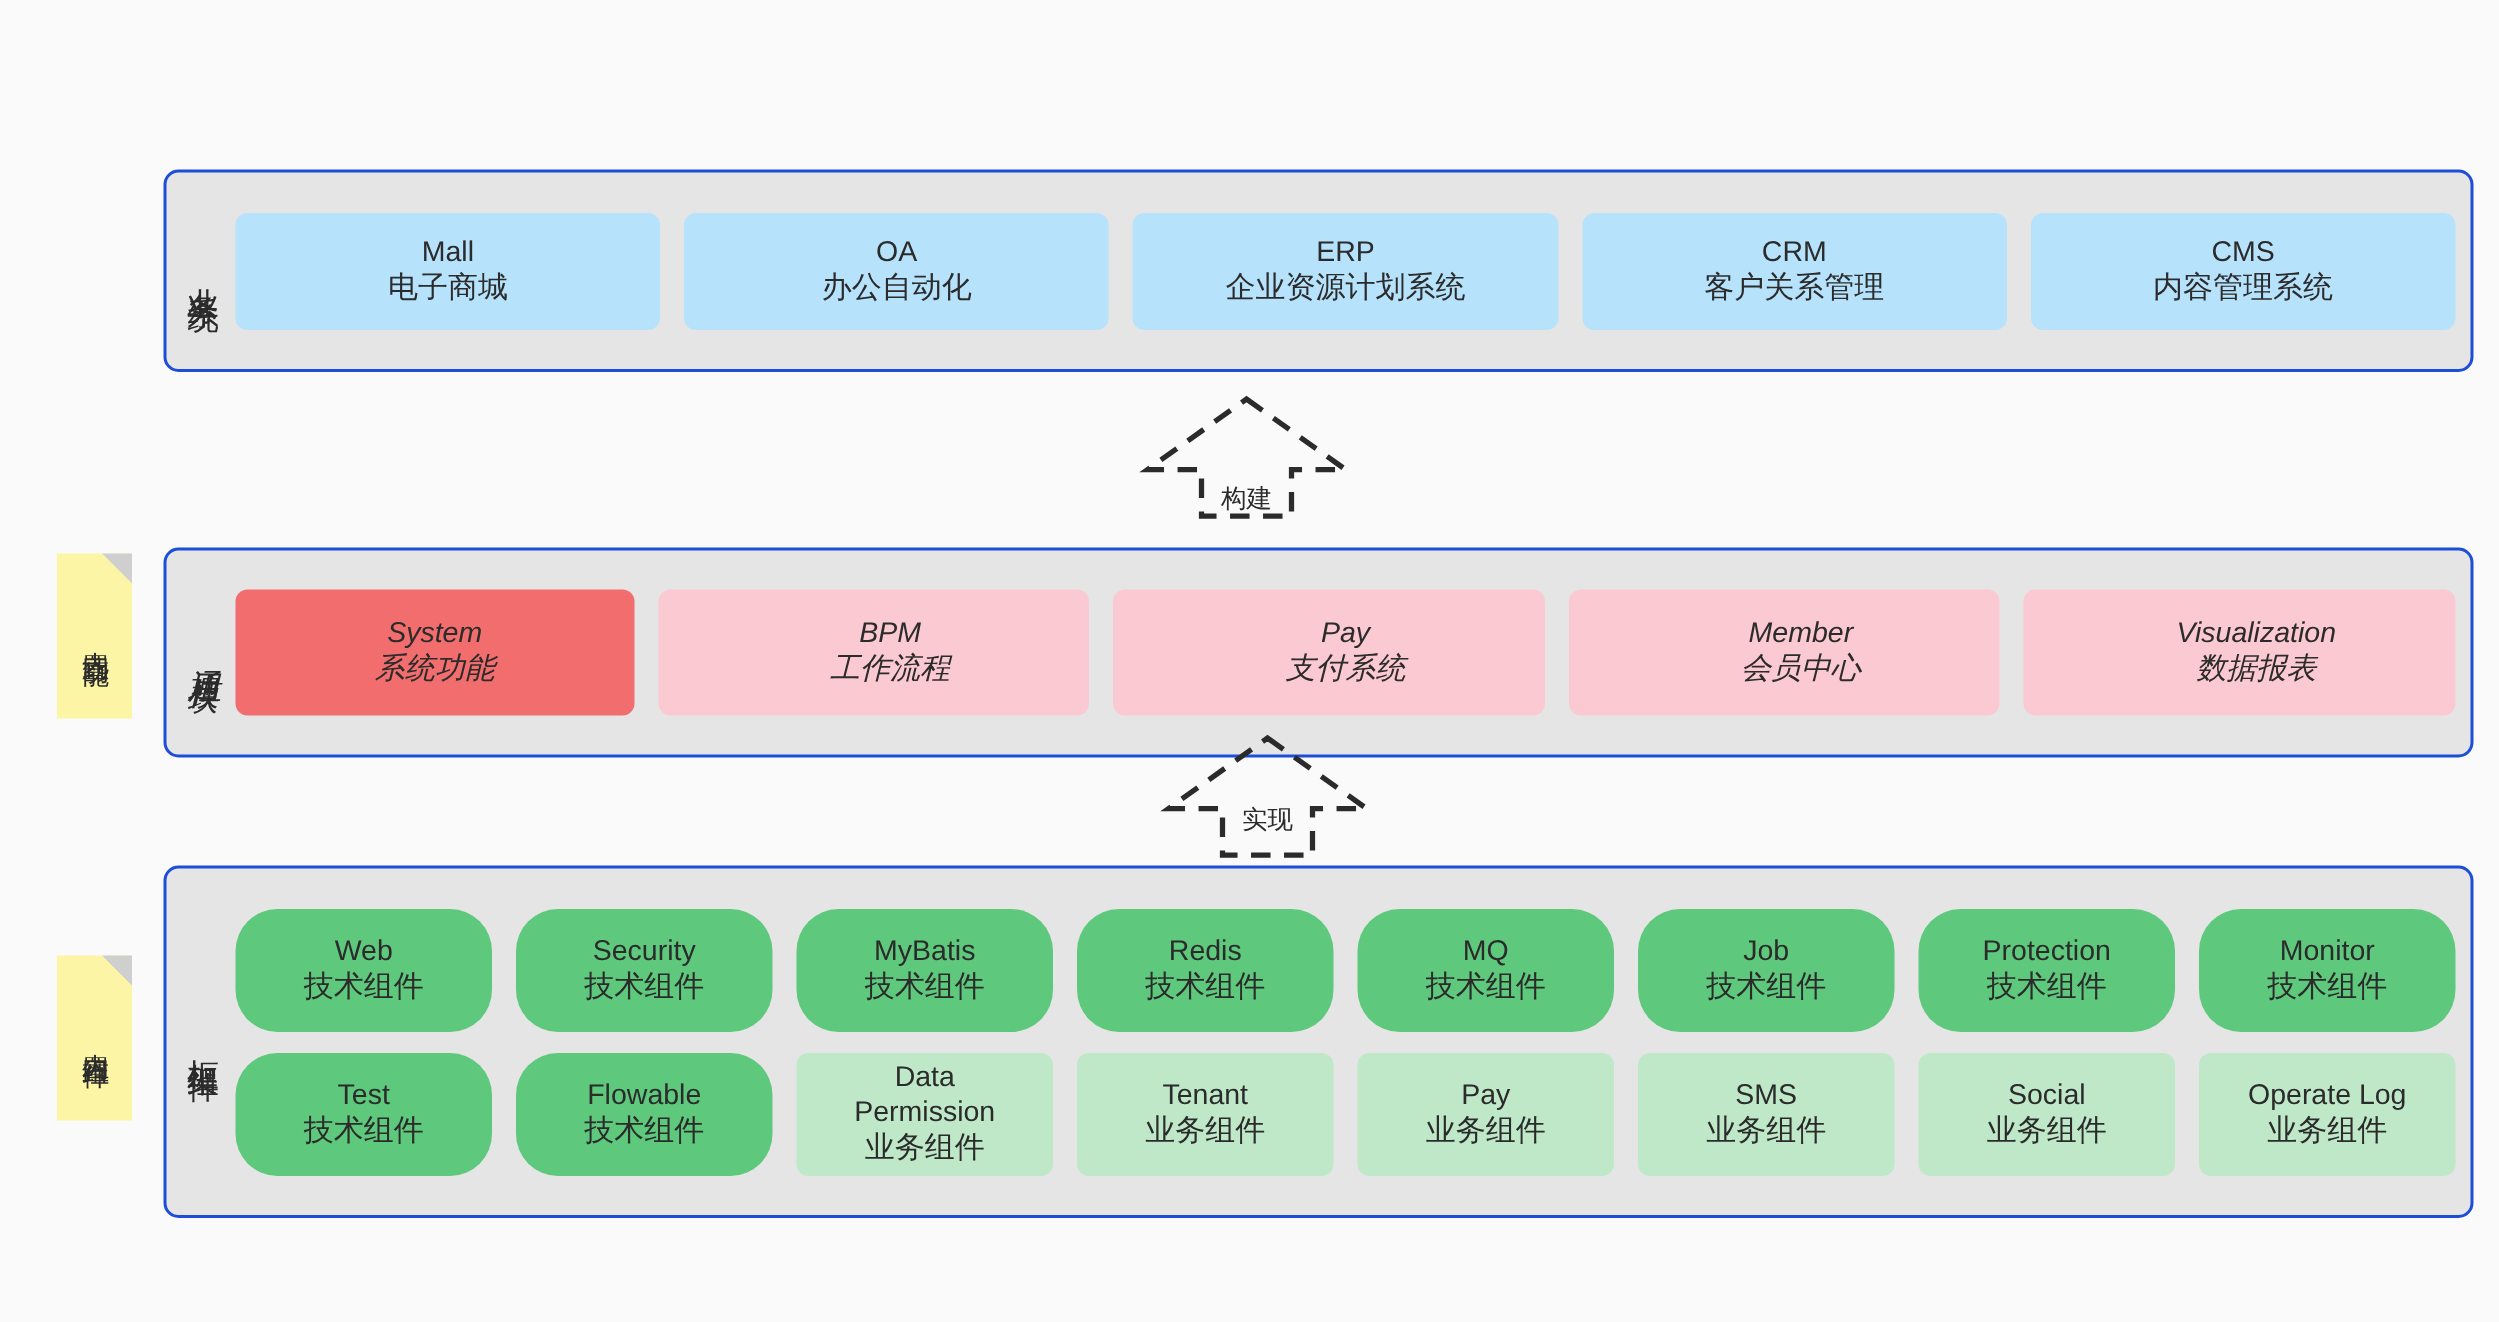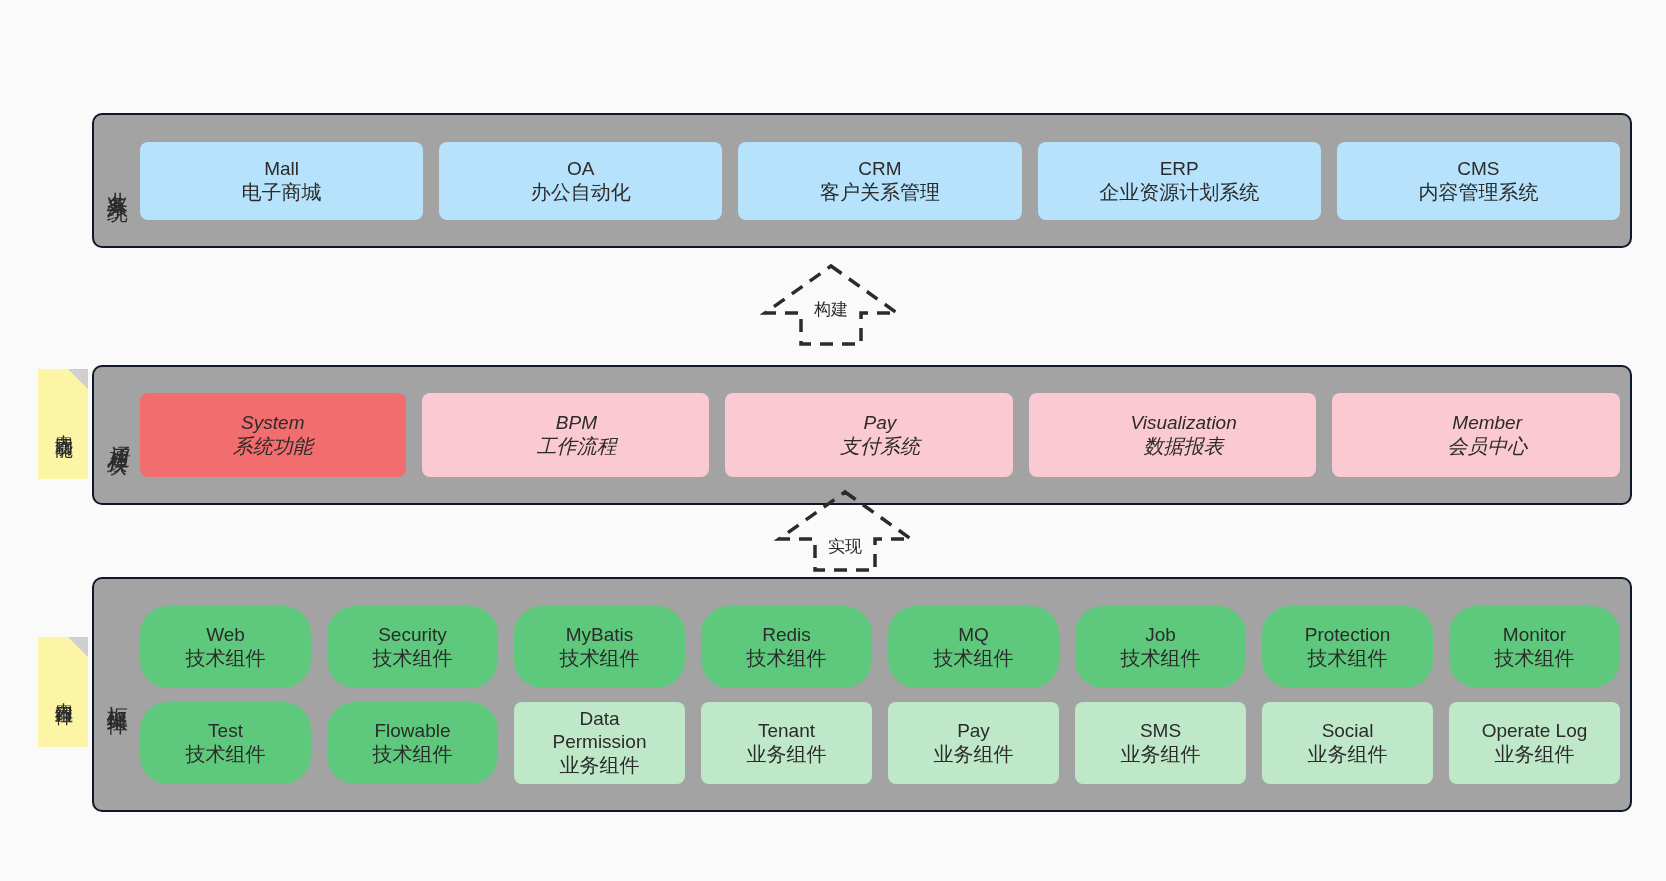--- a/index.html
+++ b/index.html
@@ -12,25 +12,26 @@
     position: relative;
     width: 1666px;
     height: 881px;
     background: #fafafa;
     overflow: hidden;
   }
 
   
   .layer {
     position: absolute;
-    background: #a3a3a3;
-    border: 2px solid #0f172a;
+    background: #e5e5e5;
+    border: 2px solid #1d4ed8;
     border-radius: 10px;
     display: flex;
     align-items: stretch;
+    margin-left: 17px;
   }
   .layer-title {
     flex: 0 0 auto;
     width: 46px;
     display: flex;
     align-items: center;
     justify-content: center;
     padding: 0 4px;
   }
   .layer-title span {
@@ -134,40 +135,40 @@
       <div class="row">
         <div class="cell c-blue">
           <div class="t1">Mall</div>
           <div class="t2">电子商城</div>
         </div>
         <div class="cell c-blue">
           <div class="t1">OA</div>
           <div class="t2">办公自动化</div>
         </div>
         <div class="cell c-blue">
+          <div class="t1">ERP</div>
+          <div class="t2">企业资源计划系统</div>
+        </div>
+        <div class="cell c-blue">
           <div class="t1">CRM</div>
           <div class="t2">客户关系管理</div>
-        </div>
-        <div class="cell c-blue">
-          <div class="t1">ERP</div>
-          <div class="t2">企业资源计划系统</div>
         </div>
         <div class="cell c-blue">
           <div class="t1">CMS</div>
           <div class="t2">内容管理系统</div>
         </div>
       </div>
     </div>
   </div>
 
   <div class="arrow" style="left:756px; top:262px; width:150px; height:86px;">
     <svg width="150" height="86" viewBox="0 0 150 86">
       <path d="M 75 4 L 141 51 L 105 51 L 105 82 L 45 82 L 45 51 L 9 51 Z" fill="none" stroke="#2b2b2b" stroke-width="3.5" stroke-dasharray="13 9" stroke-linejoin="miter"></path>
     </svg>
-    <div class="lbl" style="top:36px;">构建</div>
+    <div class="lbl" style="top:59px;">构建</div>
   </div>
 
   <div class="note" style="left:38px; top:369px; height:110px;">
     <div class="fold"></div>
     <span>内置功能</span>
   </div>
 
   <div class="layer layer-mod" style="left:92px; top:365px; width:1540px; height:140px;font-style:italic;">
     <div class="layer-title">
       <span>通用模块</span>
@@ -180,26 +181,26 @@
         </div>
         <div class="cell c-pink">
           <div class="t1">BPM</div>
           <div class="t2">工作流程</div>
         </div>
         <div class="cell c-pink">
           <div class="t1">Pay</div>
           <div class="t2">支付系统</div>
         </div>
         <div class="cell c-pink">
+          <div class="t1">Member</div>
+          <div class="t2">会员中心</div>
+        </div>
+        <div class="cell c-pink">
           <div class="t1">Visualization</div>
           <div class="t2">数据报表</div>
-        </div>
-        <div class="cell c-pink">
-          <div class="t1">Member</div>
-          <div class="t2">会员中心</div>
         </div>
       </div>
     </div>
   </div>
 
   <div class="arrow" style="left:770px; top:488px; width:150px; height:86px;">
     <svg width="150" height="86" viewBox="0 0 150 86">
       <path d="M 75 4 L 141 51 L 105 51 L 105 82 L 45 82 L 45 51 L 9 51 Z" fill="none" stroke="#2b2b2b" stroke-width="3.5" stroke-dasharray="13 9" stroke-linejoin="miter"></path>
     </svg>
     <div class="lbl" style="top:47px;">实现</div>

